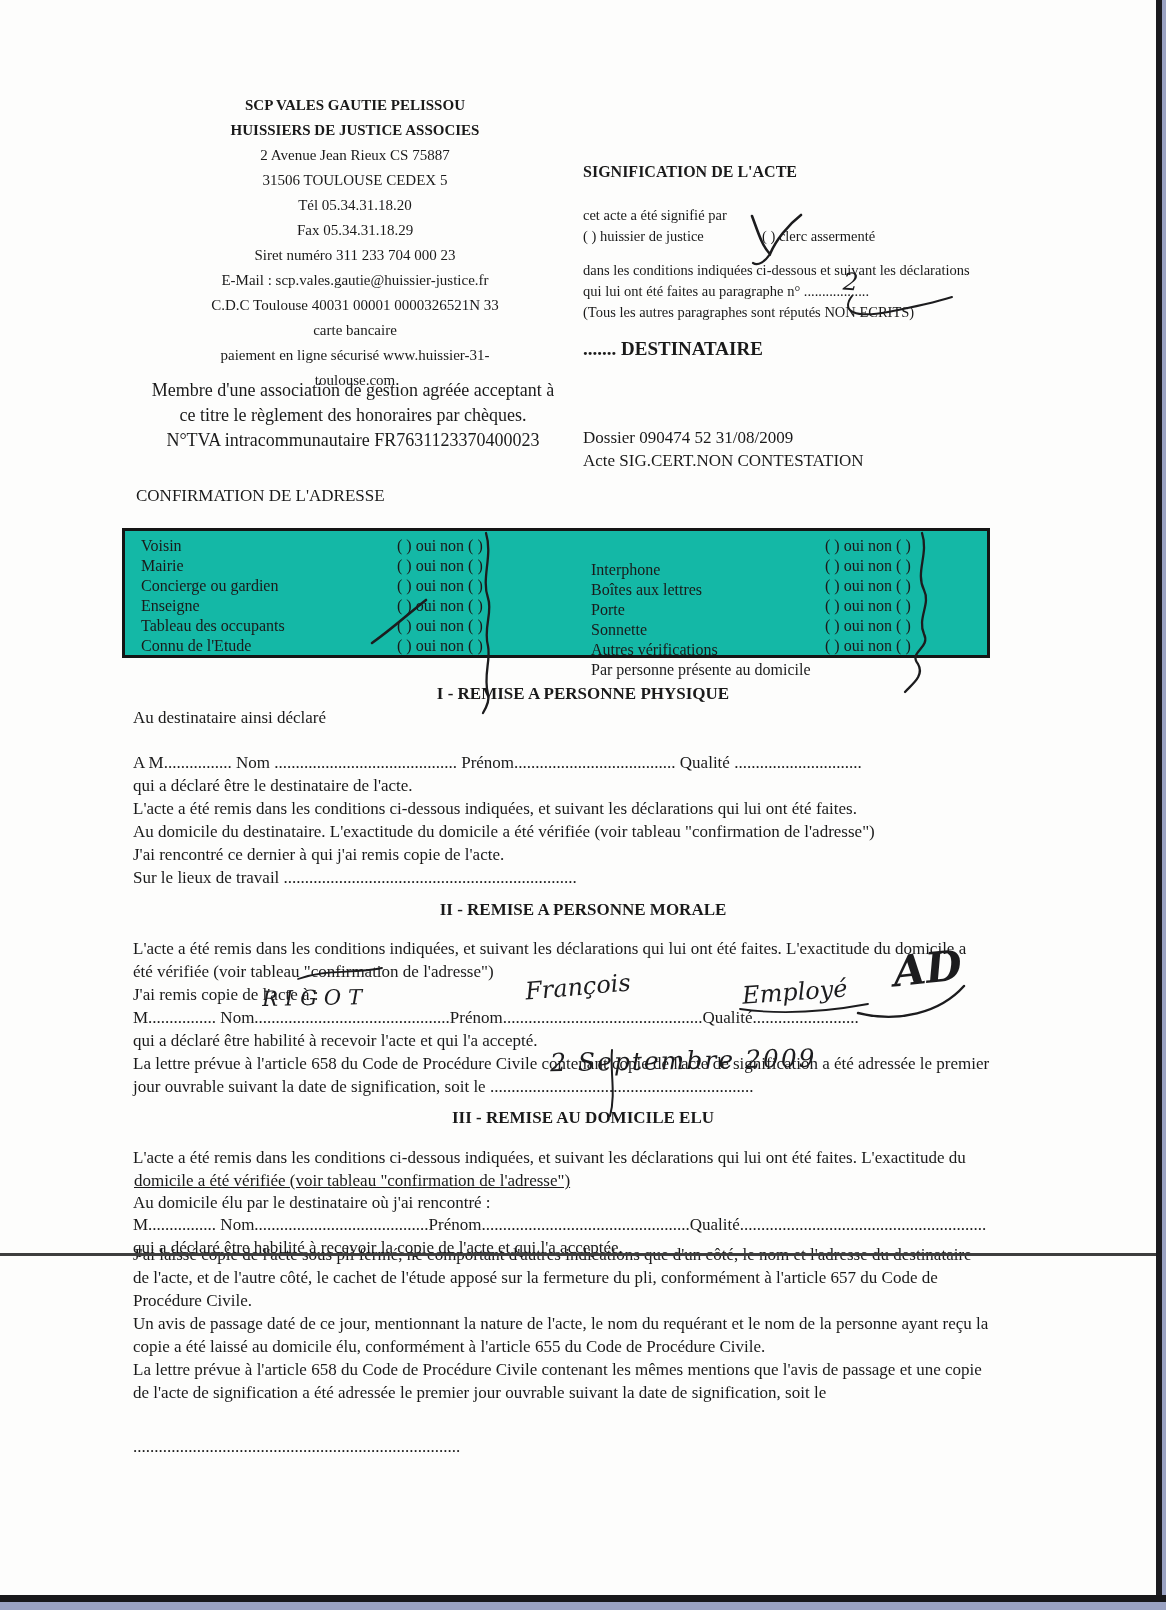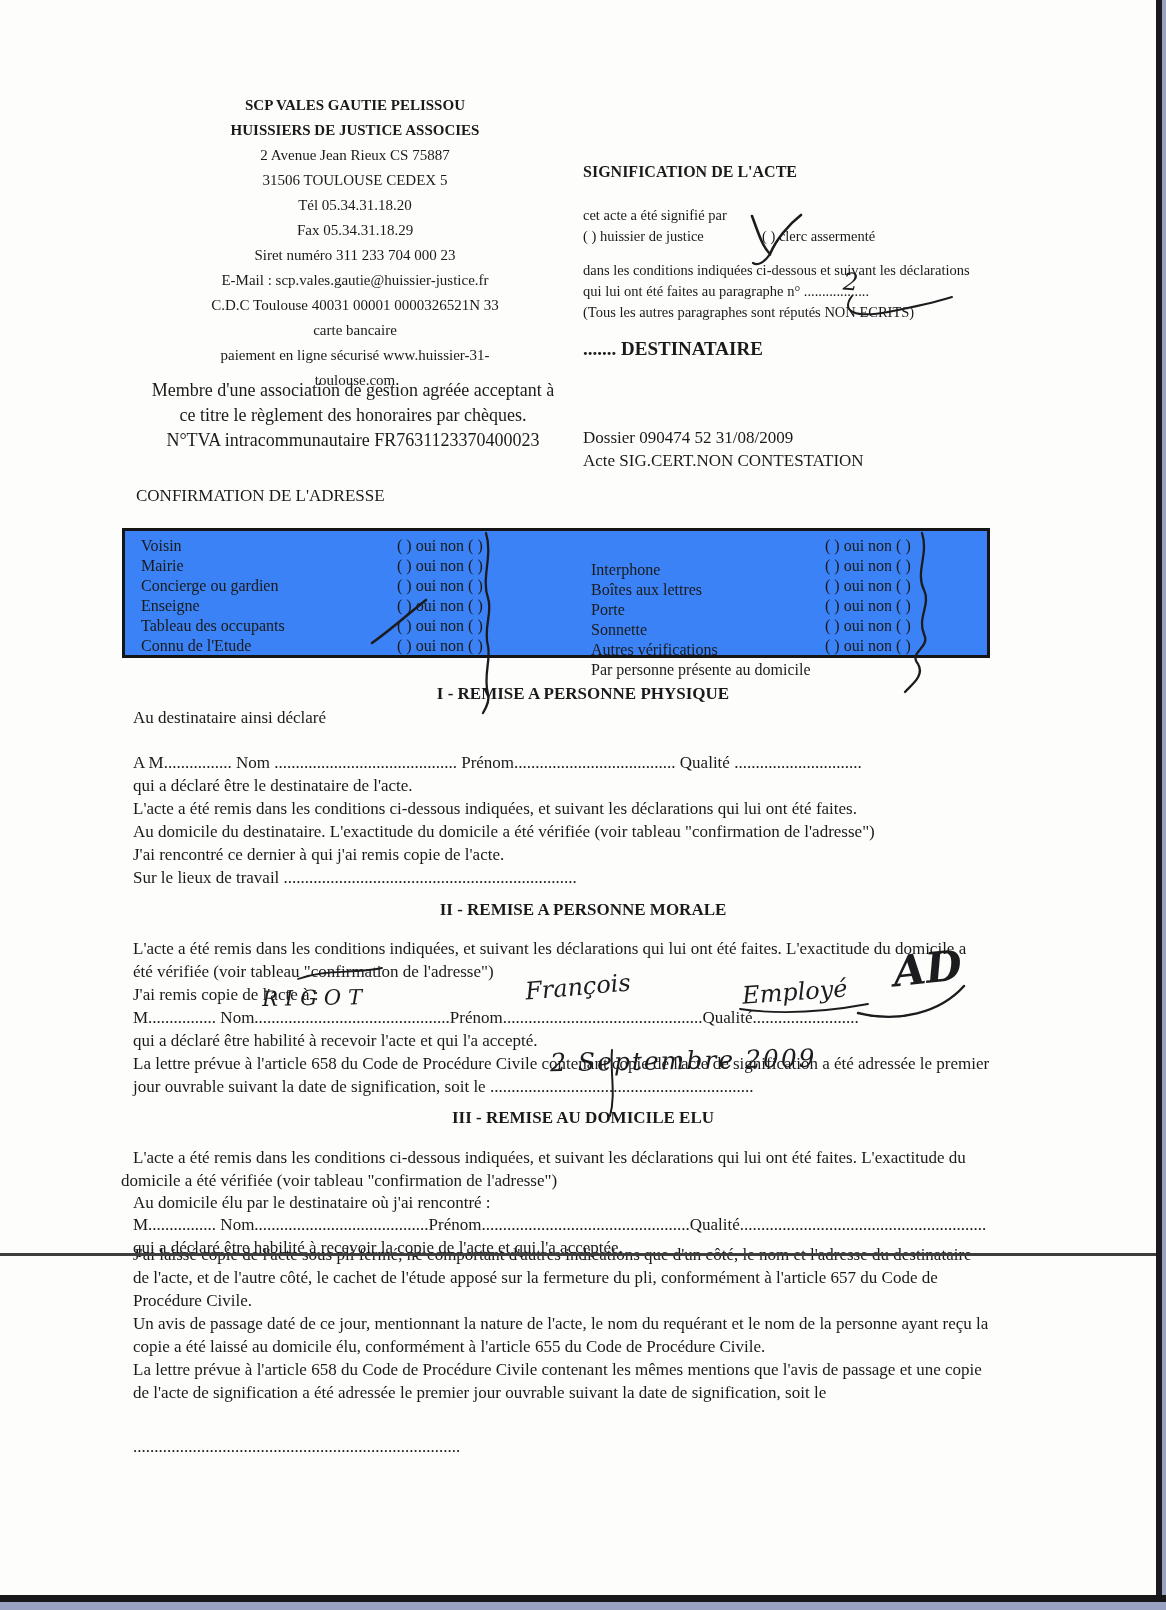--- a/index.html
+++ b/index.html
@@ -17,21 +17,21 @@
   .letterhead .lh-line { white-space:nowrap; }
   .membership { position:absolute; left:118px; top:378px; width:470px; text-align:center; font-size:18px; line-height:25px; }
 
   
   .sig-title { position:absolute; left:583px; top:163px; font-size:16px; font-weight:bold; }
   .small { font-size:14.5px; }
 
   
   .addr-table {
     position:absolute; left:122px; top:528px; width:868px; height:130px;
-    background:#3b82f6; border:3px solid #151515; box-sizing:border-box;
+    background:#14b8a6; border:3px solid #151515; box-sizing:border-box;
   }
   .addr-col { position:absolute; top:5px; }
   .addr-col.left  { left:16px;  width:400px; }
   .addr-col.right { left:466px; width:396px; }
   .addr-row { display:flex; height:20px; font-size:16px; align-items:center; }
   .addr-col.left  .lbl { width:256px; white-space:nowrap; }
   .addr-col.right .lbl { width:234px; white-space:nowrap;margin-top:48px; }
   .opt { white-space:nowrap; }
 
   
@@ -160,21 +160,21 @@
   <div class="t" style="left:133px; top:939px;">L'acte a été remis dans les conditions indiquées, et suivant les déclarations qui lui ont été faites. L'exactitude du domicile a</div>
   <div class="t" style="left:133px; top:962px;">été vérifiée (voir tableau "confirmation de l'adresse")</div>
   <div class="t" style="left:133px; top:985px;">J'ai remis copie de l'acte à :</div>
   <div class="t" style="left:133px; top:1008px;">M................ Nom..............................................Prénom...............................................Qualité.........................</div>
   <div class="t" style="left:133px; top:1031px;">qui a déclaré être habilité à recevoir l'acte et qui l'a accepté.</div>
   <div class="t" style="left:133px; top:1054px;">La lettre prévue à l'article 658 du Code de Procédure Civile contenant copie de l'acte de signification a été adressée le premier</div>
   <div class="t bold ctr" style="left:133px; top:1108px; width:900px;">III - REMISE AU DOMICILE ELU</div>
 
   <div class="t" style="left:133px; top:1077px;">jour ouvrable suivant la date de signification, soit le ..............................................................</div>
   <div class="t" style="left:133px; top:1148px;">L'acte a été remis dans les conditions ci-dessous indiquées, et suivant les déclarations qui lui ont été faites. L'exactitude du</div>
-  <div class="t" style="left:121px; top:1171px;">domicile a été vérifiée (voir tableau "confirmation de l'adresse")</div>
+  <div class="t" style="left:134px; top:1171px;text-decoration:underline;">domicile a été vérifiée (voir tableau "confirmation de l'adresse")</div>
   <div class="t" style="left:133px; top:1193px;">Au domicile élu par le destinataire où j'ai rencontré :</div>
   <div class="t" style="left:133px; top:1215px;">M................ Nom.........................................Prénom.................................................Qualité..........................................................</div>
   <div class="t" style="left:133px; top:1238px;">qui a déclaré être habilité à recevoir la copie de l'acte et qui l'a acceptée.</div>
   <div class="t" style="left:133px; top:1245px;">J'ai laissé copie de l'acte sous pli fermé, ne comportant d'autres indications que d'un côté, le nom et l'adresse du destinataire</div>
   <div class="t" style="left:133px; top:1268px;">de l'acte, et de l'autre côté, le cachet de l'étude apposé sur la fermeture du pli, conformément à l'article 657 du Code de</div>
   <div class="t" style="left:133px; top:1291px;">Procédure Civile.</div>
   <div class="t" style="left:133px; top:1314px;">Un avis de passage daté de ce jour, mentionnant la nature de l'acte, le nom du requérant et le nom de la personne ayant reçu la</div>
   <div class="t" style="left:133px; top:1337px;">copie a été laissé au domicile élu, conformément à l'article 655 du Code de Procédure Civile.</div>
   <div class="t" style="left:133px; top:1360px;">La lettre prévue à l'article 658 du Code de Procédure Civile contenant les mêmes mentions que l'avis de passage et une copie</div>
   <div class="t" style="left:133px; top:1383px;">de l'acte de signification a été adressée le premier jour ouvrable suivant la date de signification, soit le</div>

